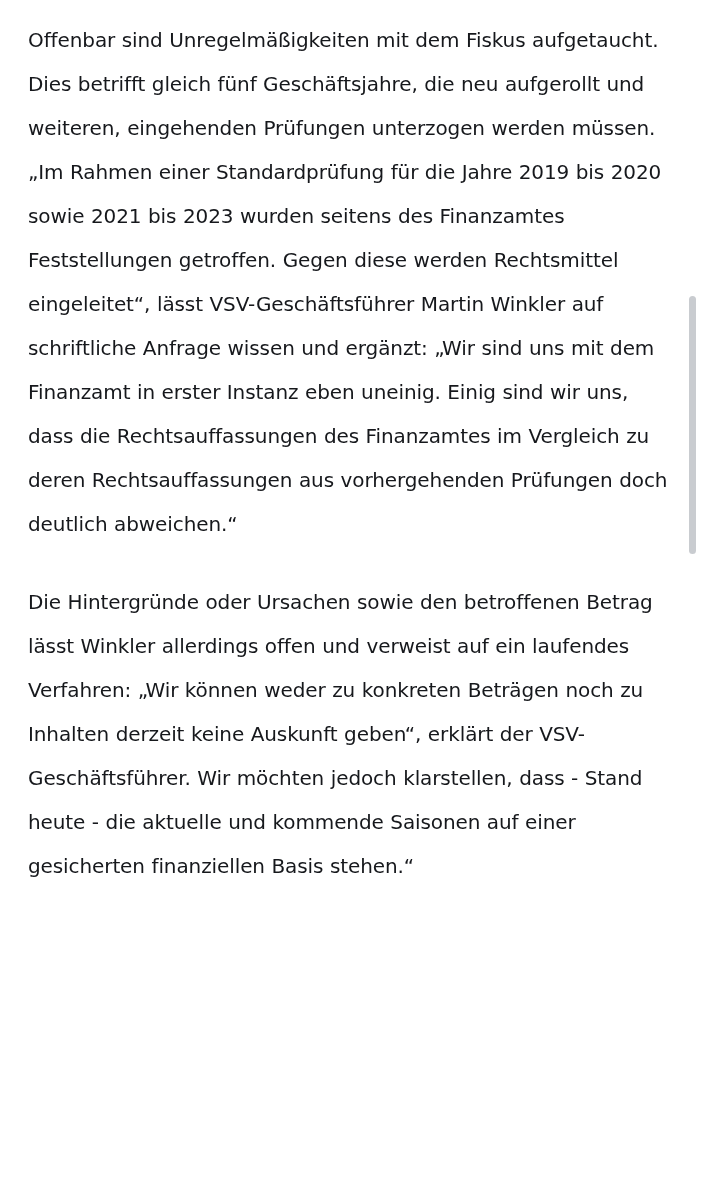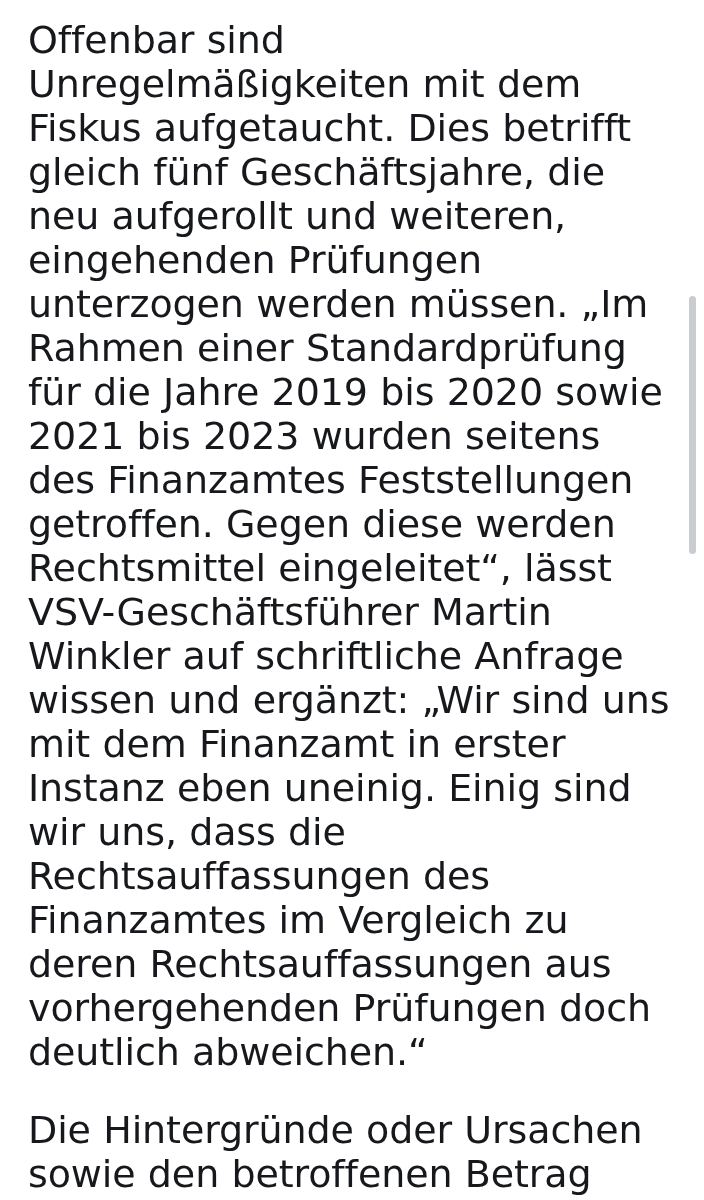--- a/index.html
+++ b/index.html
@@ -23,21 +23,21 @@
   .article {
     position: absolute;
     left: 0;
     top: 0;
     width: 704px;
     padding: 18px 34px 0 28px;
     box-sizing: border-box;
   }
   .para {
     margin: 0 0 34px 0;
-    font-size: 38px;
+    font-size: 20px;
     line-height: 44px;
     color: #16181c;
     letter-spacing: -0.1px;
     word-spacing: 0.3px;
     font-weight: 400;
     text-align: left;
   }
   .para:last-child {
     margin-bottom: 0;
   }

